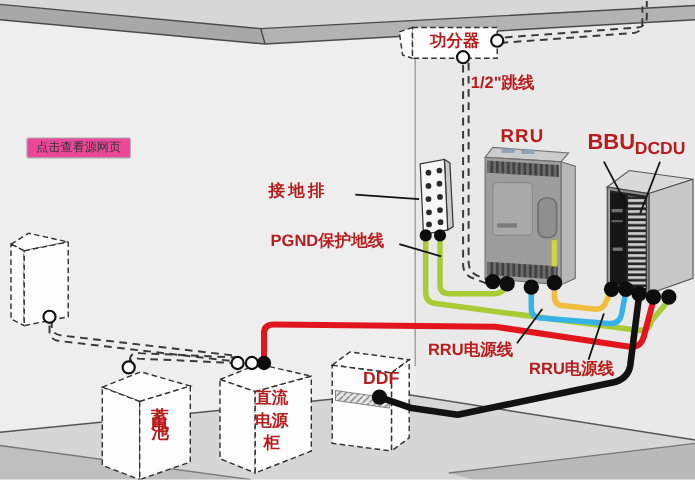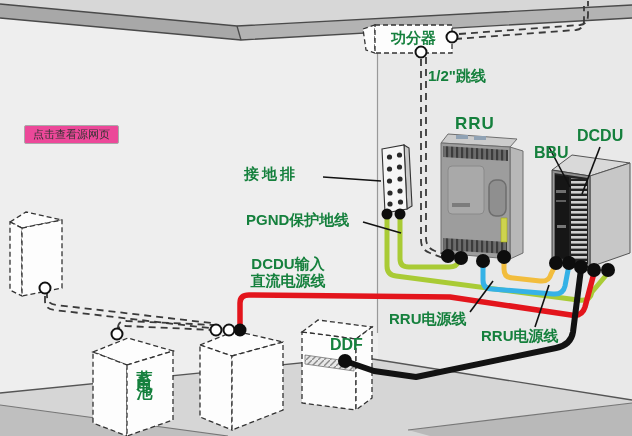--- a/index.html
+++ b/index.html
@@ -3,21 +3,21 @@
 <meta charset="utf-8">
 <style>
   html,body{margin:0;padding:0;}
   #stage{
     position:relative;width:632px;height:436px;overflow:hidden;
     background:#ececec;
     font-family:"Liberation Sans","DejaVu Sans",sans-serif;
   }
   #scene{position:absolute;left:0;top:0;}
   .lbl{
-    position:absolute;color:#15803d;font-weight:bold;font-size:15px;
+    position:absolute;color:#b91c1c;font-weight:bold;font-size:15px;
     white-space:nowrap;line-height:1.1;
   }
   .lbl.center{text-align:center;white-space:normal;}
   .lbl .row{display:block;}
   .feeder{stroke:#3a3a3a;stroke-width:1.8;fill:none;stroke-dasharray:7 5;}
   .leader{stroke:#111;stroke-width:1.6;}
   .cable{fill:none;stroke-linecap:round;stroke-linejoin:round;}
   .dashbox{fill:#fdfdfd;stroke:#333;stroke-width:1.3;stroke-dasharray:5 3;}
   .edge{stroke:#4a4a4a;stroke-width:1.3;fill:none;}
   #overlay-btn{
@@ -206,37 +206,38 @@
 </svg>
 
   <div class="lbl center" style="left:377px;top:30px;width:73px;font-size:15px;">功分器</div>
 
   <div class="lbl" style="left:428px;top:68px;">1/2"跳线</div>
 
   <div class="lbl" style="left:244px;top:166px;letter-spacing:3px;">接地排</div>
 
   <div class="lbl" style="left:246px;top:212px;">PGND保护地线</div>
 
-  <div class="lbl center" style="left:240px;top:255px;width:96px;line-height:17px;">
-    <span class="row">DCDU输入</span>
-    <span class="row">直流电源线</span>
+
+  <div class="lbl" style="left:455px;top:115px;font-size:17px;letter-spacing:1px;">RRU</div>
+
+  <div class="lbl" style="left:534px;top:118px;font-size:20px;">BBU</div>
+
+  <div class="lbl" style="left:577px;top:127px;font-size:16px;">DCDU</div>
+
+  <div class="lbl" style="left:389px;top:311px;">RRU电源线</div>
+
+  <div class="lbl" style="left:481px;top:328px;">RRU电源线</div>
+
+
+  <div class="lbl" style="left:330px;top:336px;font-size:16px;">DDF</div>
+
+
+  <div class="lbl vert" style="left:136px;top:357px;">蓄电池</div>
+
+  <div class="lbl center" style="left:218px;top:352px;width:58px;line-height:20.5px;">
+    <span class="row">直流</span>
+    <span class="row">电源</span>
+    <span class="row">柜</span>
   </div>
 
-  <div class="lbl" style="left:455px;top:115px;font-size:17px;letter-spacing:1px;">RRU</div>
-
-  <div class="lbl" style="left:534px;top:144px;font-size:16px;">BBU</div>
-
-  <div class="lbl" style="left:577px;top:127px;font-size:16px;">DCDU</div>
-
-  <div class="lbl" style="left:389px;top:311px;">RRU电源线</div>
-
-  <div class="lbl" style="left:481px;top:328px;">RRU电源线</div>
-
-
-  <div class="lbl" style="left:330px;top:336px;font-size:16px;">DDF</div>
-
-
-  <div class="lbl vert" style="left:136px;top:357px;">蓄电池</div>
-
-
   <div id="overlay-btn">点击查看源网页</div>
 
 </div>
 
 </body></html>

